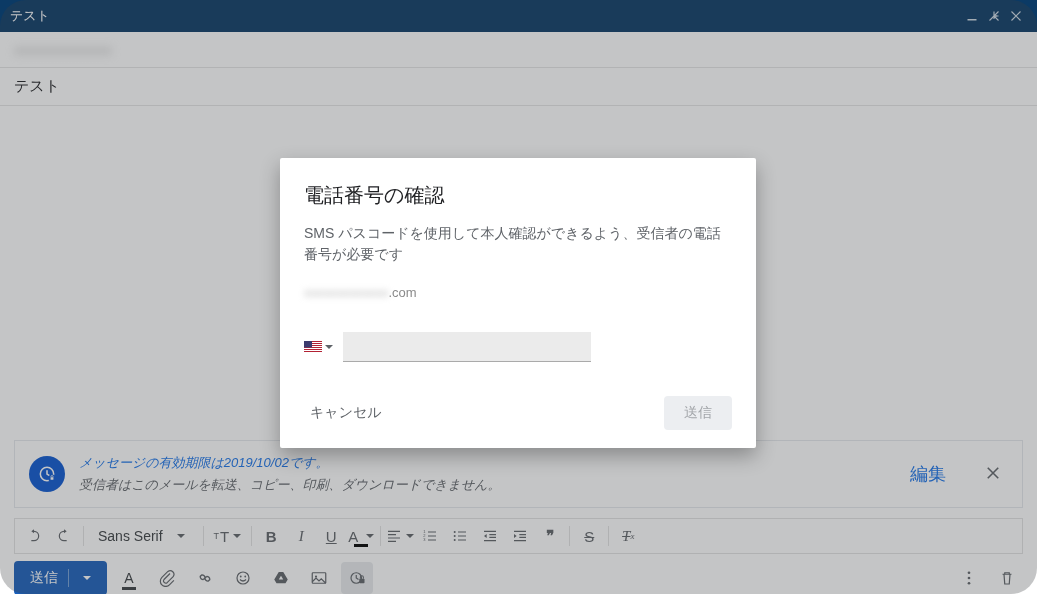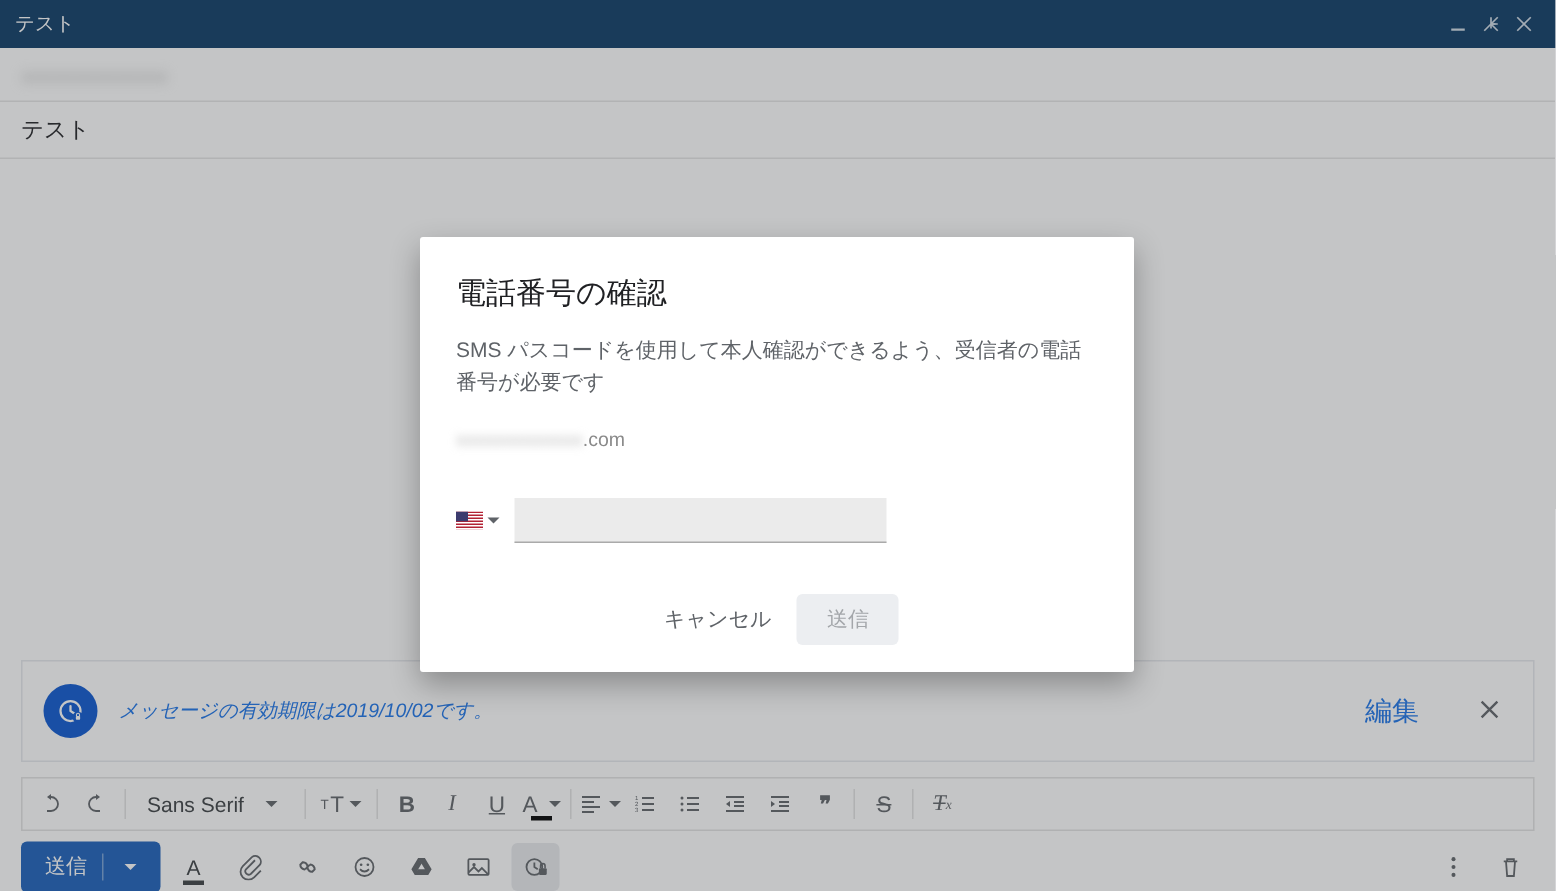--- a/index.html
+++ b/index.html
@@ -189,20 +189,21 @@
   .sicon svg { width: 18px; height: 18px; fill: #5f6368; }
   .sendbar .spacer { flex: 1; }
   
   .overlay {
     position: absolute;
     inset: 0;
     background: rgba(60,64,67,.3);
     display: flex;
     align-items: center;
     justify-content: center;
+    border-radius: 26px;
   }
   .dialog {
     width: 476px;
     background: #fff;
     border-radius: 2px;
     box-shadow: 0 8px 20px rgba(0,0,0,.3);
     padding: 24px 24px 18px;
     position: absolute;
     top: 158px;
     left: 280px;
@@ -241,21 +242,21 @@
     width: 248px;
     height: 30px;
     border: none;
     border-bottom: 1px solid #aaa;
     background: #ebebeb;
     padding: 0 8px;
     font-size: 14px;
   }
   .dlg-actions {
     display: flex;
-    justify-content: center;
+    justify-content: space-between;
     gap: 11px;
     align-items: center;
   }
   .dlg-cancel {
     color: #5f6368;
     font-size: 14px;
     cursor: pointer;
     padding: 8px 6px;
   }
   .dlg-send {
@@ -308,20 +309,21 @@
     <svg viewBox="0 0 24 24" width="20" height="20" fill="#fff">
         <circle cx="12" cy="12" r="8" fill="none" stroke="#fff" stroke-width="1.8"></circle>
         <path d="M12 8 v4 l3 2" stroke="#fff" stroke-width="1.8" fill="none" stroke-linecap="round"></path>
         <circle cx="18" cy="17" r="4.5" fill="#0b57d0"></circle>
         <rect x="16.3" y="16" width="3.4" height="3" rx="0.6" fill="#fff"></rect>
         <path d="M16.8 16 v-1 a1.2 1.2 0 0 1 2.4 0 v1" stroke="#fff" stroke-width="0.9" fill="none"></path>
       </svg>
   </div>
   <div class="msg">
     <div class="line1">メッセージの有効期限は2019/10/02です。</div>
+    <div class="line2">受信者はこのメールを転送、コピー、印刷、ダウンロードできません。</div>
   </div>
   <span class="edit">編集</span>
   <span class="closex">
     <svg viewBox="0 0 16 16" width="14" height="14">
         <path d="M2 2 L14 14 M14 2 L2 14" stroke="#5f6368" stroke-width="1.8"></path>
       </svg>
   </span>
 </div>
 
 <div class="formatbar">

